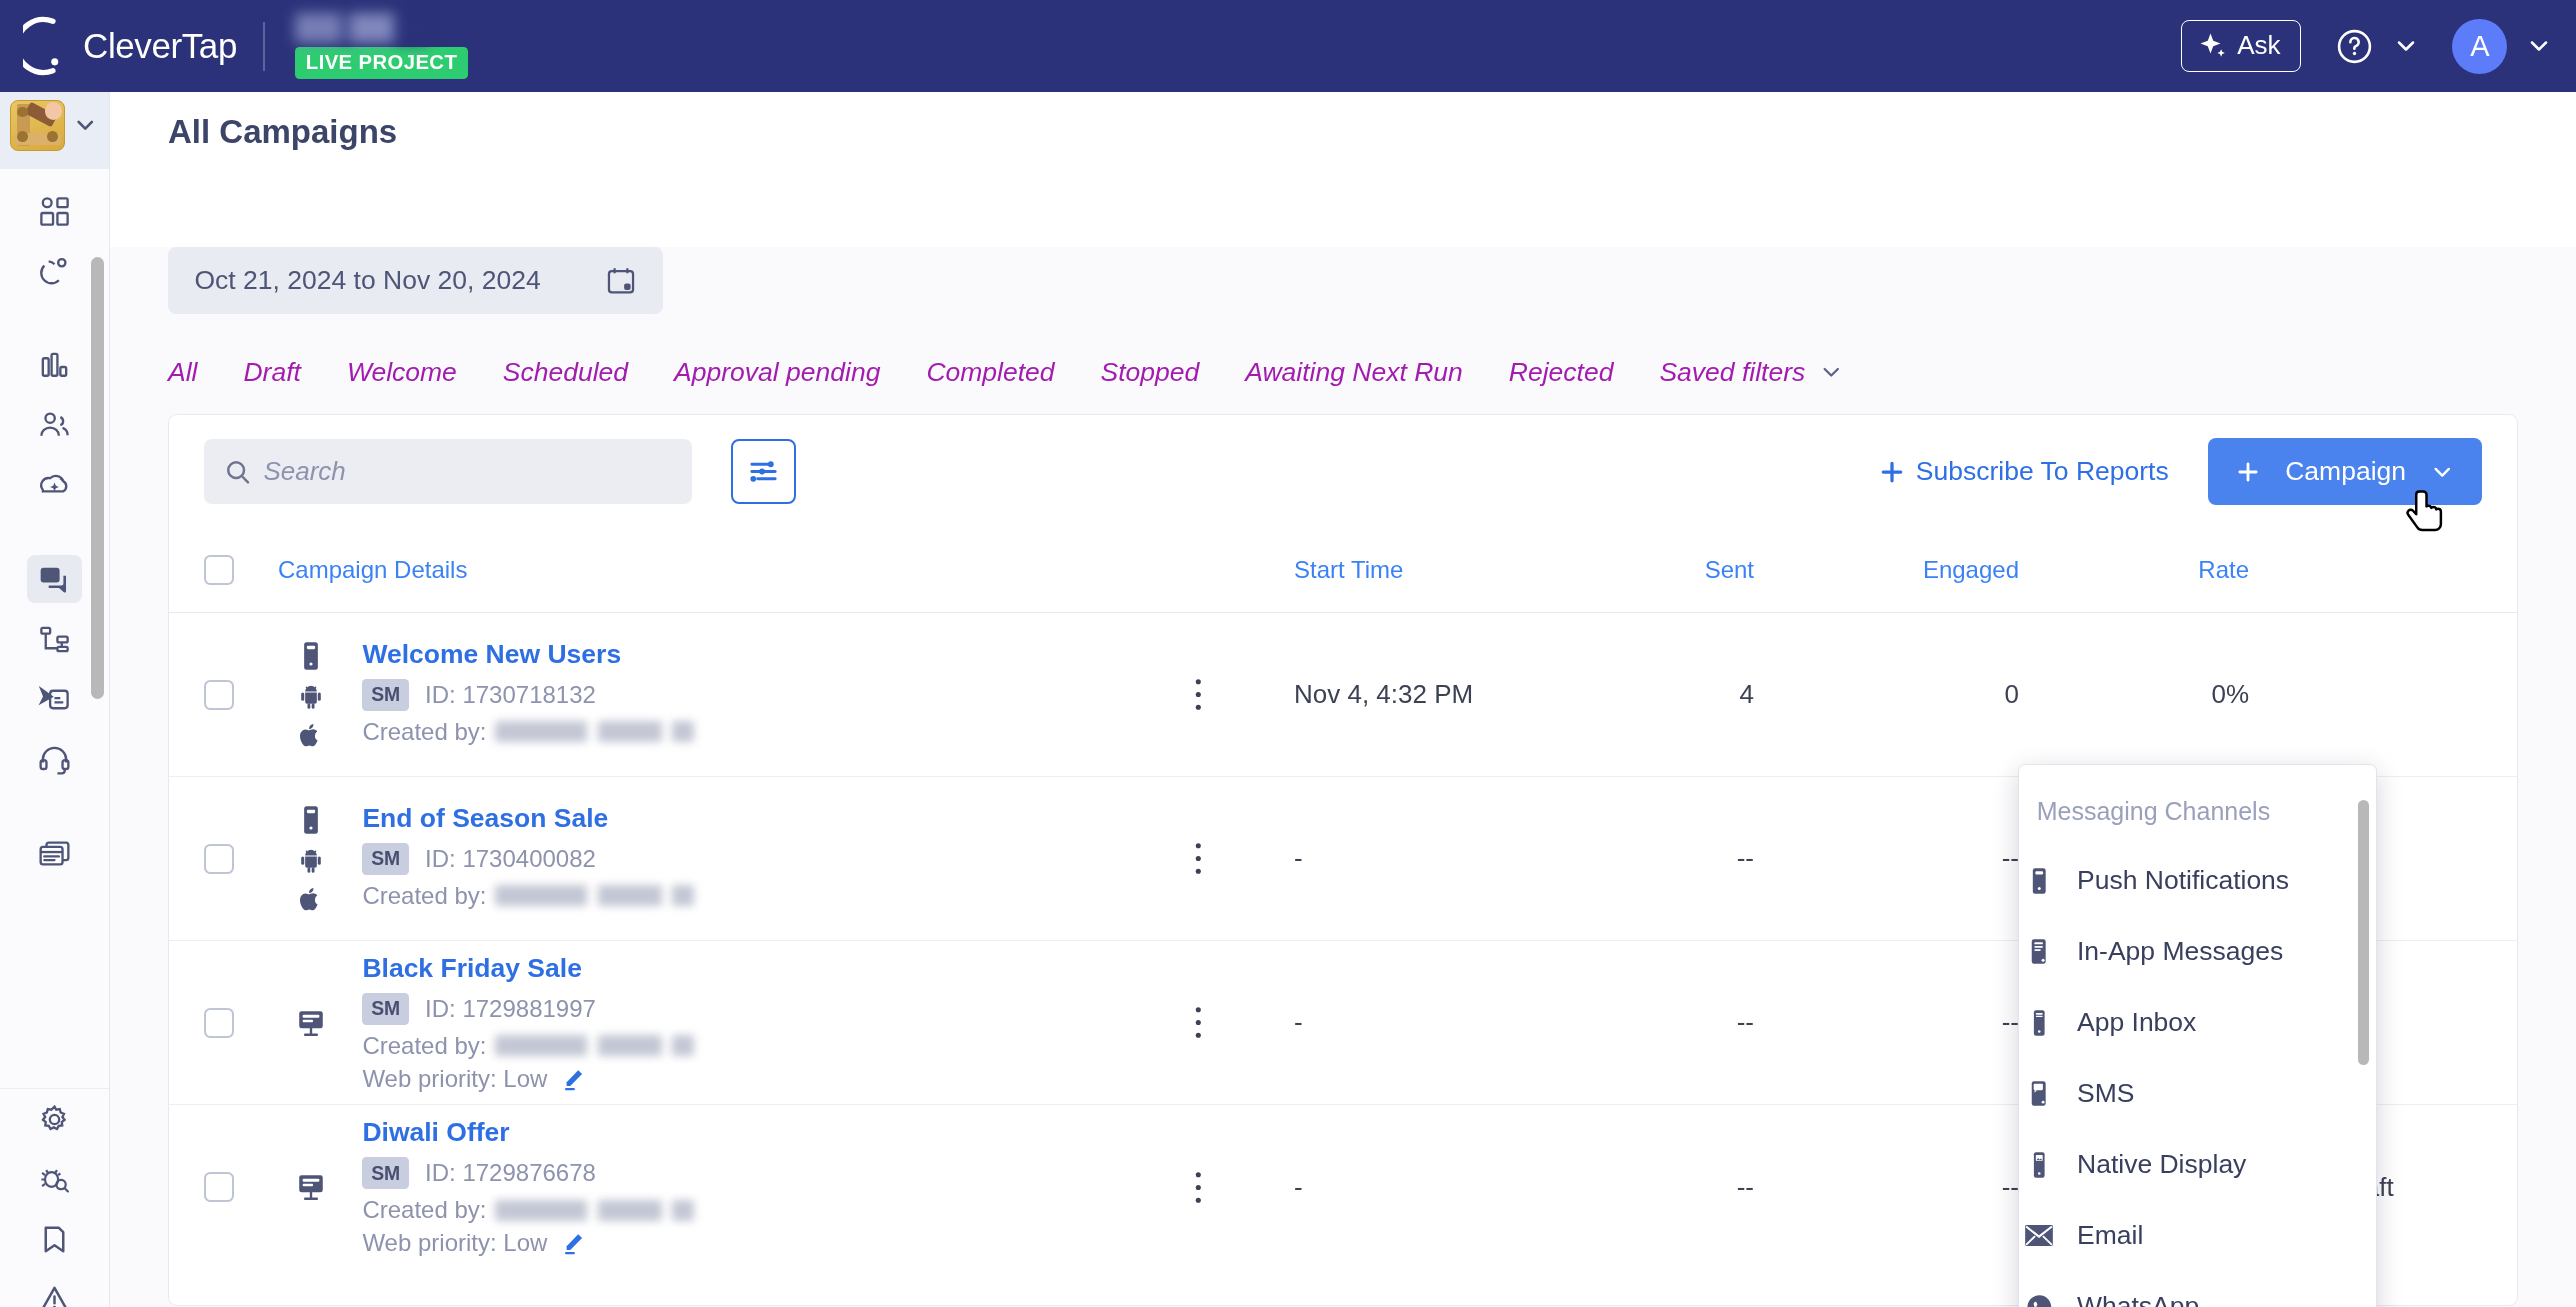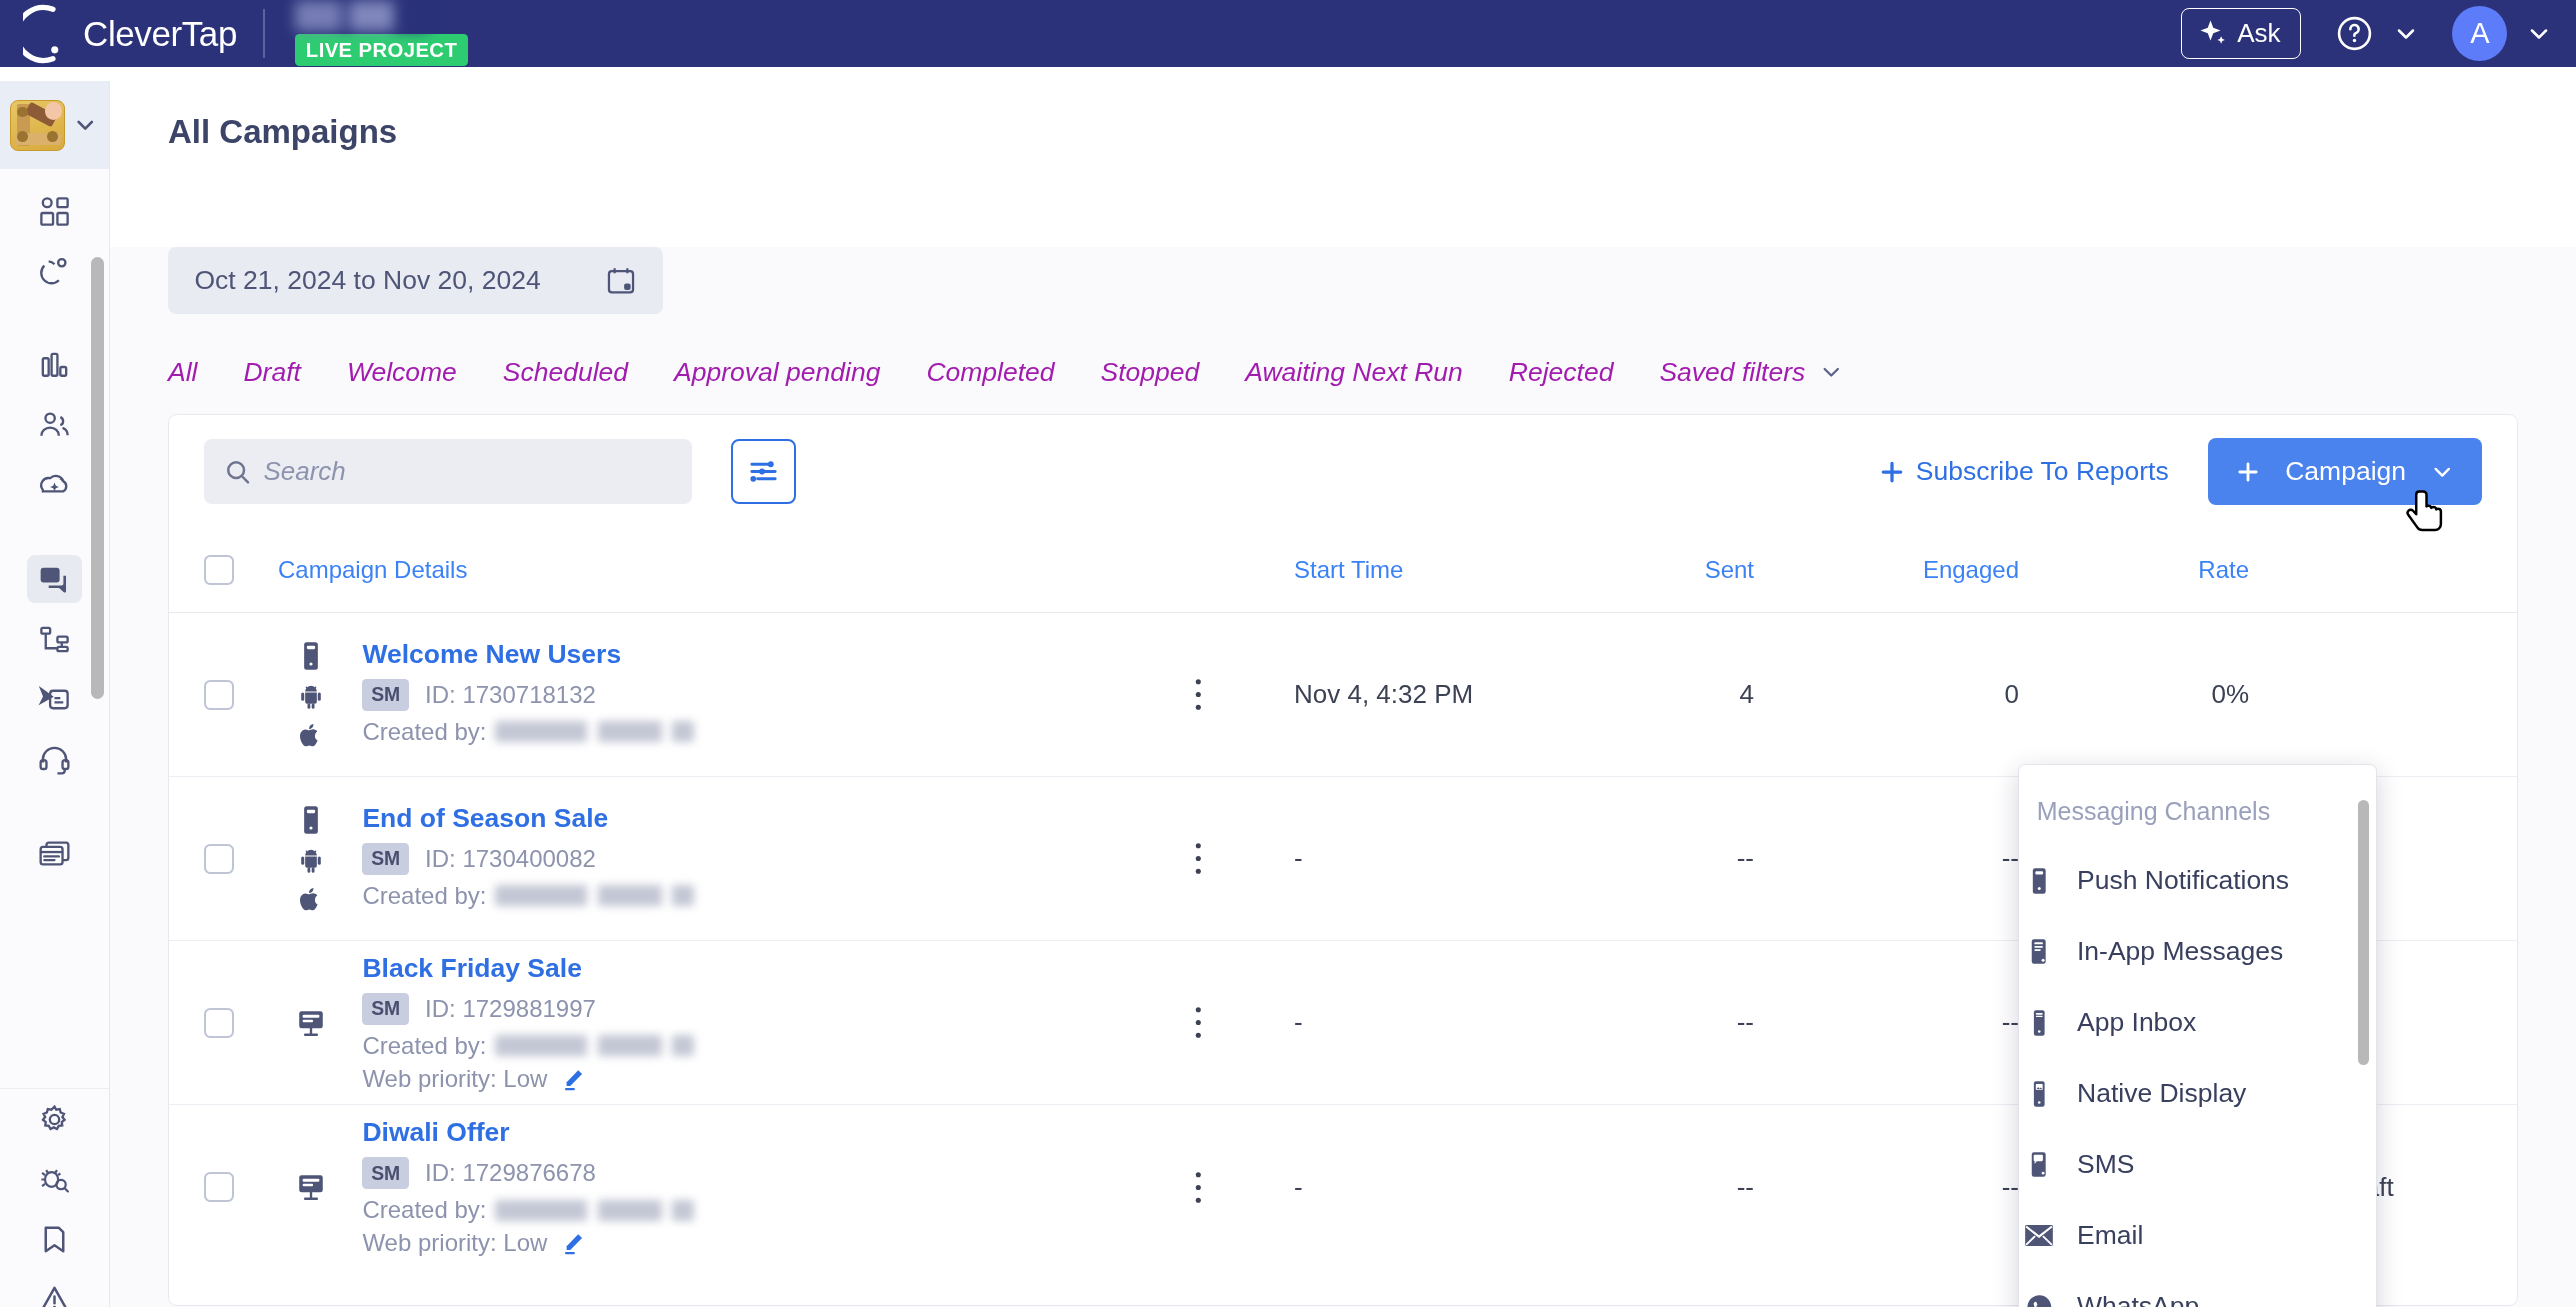--- a/index.html
+++ b/index.html
@@ -6,21 +6,21 @@
   html, body {
     width: 2576px; height: 1307px;
     font-family: "Liberation Sans", sans-serif;
     background: #ffffff;
     overflow: hidden;
   }
 
   
   .topbar {
     position: absolute; top: 0; left: 0;
-    width: 2576px; height: 67px;
+    width: 2576px; height: 92px;
     background: #2b3279;
     display: flex; align-items: center;
     z-index: 60;
   }
   .brand { display: flex; align-items: center; padding-left: 23px; }
   .brand-logo { display:flex; align-items:center; }
   .brand-divider {
     width: 1.8px; height: 49px; background: #5b63a0;
     margin: 0 30px 0 26.5px;
   }
@@ -737,39 +737,39 @@
               <rect x="8.8" y="7.2" width="6.4" height="1.2" rx=".6" fill="#fff"></rect>
               <circle cx="12" cy="22" r="1.2" fill="#fff"></circle>
             </svg>
         </span>
         <span>App Inbox</span>
       </div>
 
       <div class="menu-item">
         <span class="menu-ic">
           <svg width="26.5" height="30" viewBox="0 0 24 28">
+              <rect x="5" y="2" width="13" height="23" rx="2.2" fill="#4e5577"></rect>
+              <rect x="6.8" y="4.4" width="8.6" height="6" rx="1" fill="#fff"></rect>
+              <path d="M7.6 10.4v2.4l2.4-2.4z" fill="#fff"></path>
+              <circle cx="15.6" cy="21.6" r="1.3" fill="#fff"></circle>
+            </svg>
+        </span>
+        <span>SMS</span>
+      </div>
+
+      <div class="menu-item">
+        <span class="menu-ic">
+          <svg width="26.5" height="30" viewBox="0 0 24 28">
               <rect x="7" y="2" width="10" height="24" rx="2" fill="#4e5577"></rect>
               <rect x="8.8" y="4.6" width="6.4" height="5.6" rx=".7" fill="#fff"></rect>
               <path d="M9.4 9.6 11 7.4l1.3 1.6 1.2-1 1.4 1.6z" fill="#4e5577"></path>
               <circle cx="12" cy="22" r="1.2" fill="#fff"></circle>
             </svg>
         </span>
         <span>Native Display</span>
-      </div>
-
-      <div class="menu-item">
-        <span class="menu-ic">
-          <svg width="26.5" height="30" viewBox="0 0 24 28">
-              <rect x="5" y="2" width="13" height="23" rx="2.2" fill="#4e5577"></rect>
-              <rect x="6.8" y="4.4" width="8.6" height="6" rx="1" fill="#fff"></rect>
-              <path d="M7.6 10.4v2.4l2.4-2.4z" fill="#fff"></path>
-              <circle cx="15.6" cy="21.6" r="1.3" fill="#fff"></circle>
-            </svg>
-        </span>
-        <span>SMS</span>
       </div>
 
       <div class="menu-item">
         <span class="menu-ic">
           <svg width="30" height="25" viewBox="0 0 26 20">
               <rect x="1" y="1" width="24" height="18" rx="1.2" fill="#4e5577"></rect>
               <path d="M1.8 2.2 13 11 24.2 2.2" fill="none" stroke="#fff" stroke-width="1.8"></path>
               <path d="M1.8 18.2 9.6 10.5M24.2 18.2 16.4 10.5" stroke="#fff" stroke-width="1.6"></path>
             </svg>
         </span>

